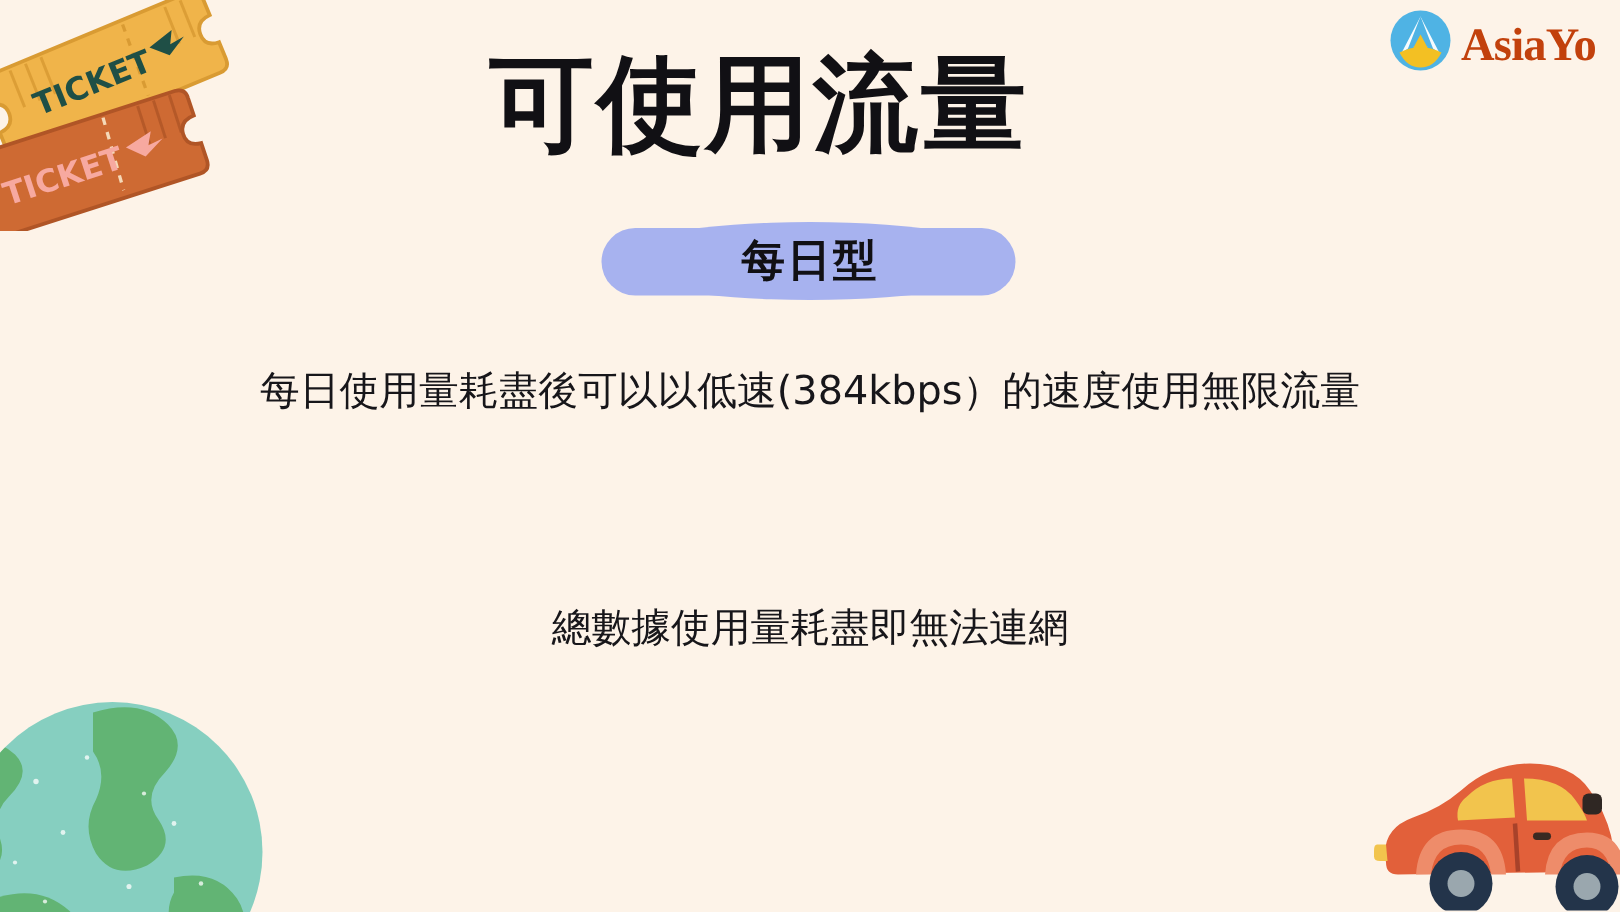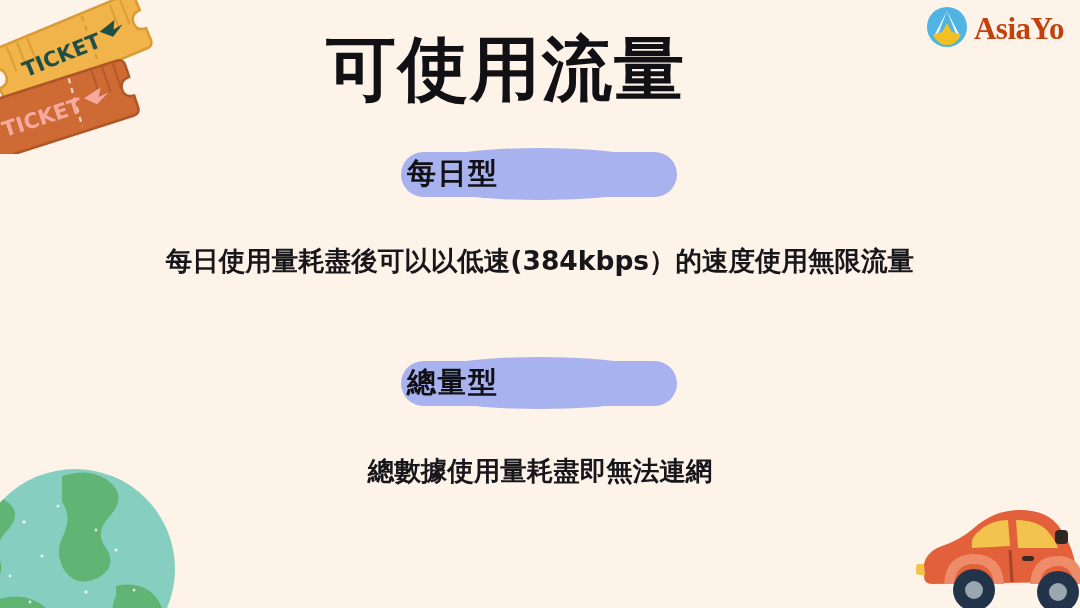--- a/index.html
+++ b/index.html
@@ -38,42 +38,42 @@
 
   
   .content {
     position:absolute; top:148px; left:0; width:1080px;
   }
   .block { width:100%; }
 
   .pill-row { display:flex; justify-content:center; }
   .pill {
     position:relative;
-    display:flex; align-items:center; justify-content:flex-start;
+    display:flex; align-items:center; justify-content:center;
     width:266px; height:52px;
     background:#A7B2EF;
     border-radius:50% / 46%;
     box-shadow:0 0 0 0 transparent;
   }
   .pill::before {
     content:""; position:absolute; left:-6px; right:-4px; top:4px; bottom:3px;
     background:#A7B2EF;
     border-radius:34px;
     z-index:0;
   }
   .pill-label {
     position:relative; z-index:1;
     font-size:29px; font-weight:900; color:#111014;
     letter-spacing:1.5px;
     font-family:"DejaVu Sans","Liberation Sans",sans-serif;
   }
 
   .body-line {
     text-align:center;
-    font-size:26.5px; font-weight:700; color:#17161A;
+    font-size:26.5px; font-weight:400; color:#17161A;
     letter-spacing:0px; line-height:1.25;
     font-family:"DejaVu Sans","Liberation Sans",sans-serif;
     white-space:nowrap;
   }
   .gap-a { height:44px; }
   .gap-b { height:39px; }
   .gap-c { height:44px; }
   .gap-d { height:41px; }
   .gap-e { height:45px; }
 
@@ -193,23 +193,18 @@
       <div class="gap-a"></div>
       <div class="body-line">每日使用量耗盡後可以以低速(384kbps）的速度使用無限流量</div>
     </div>
 
     <div class="gap-b"></div>
 
 
     <div class="gap-d"></div>
 
     <div class="block">
-      <div class="pill-row">
-        <div class="pill">
-          <span class="pill-label">總量型</span>
-        </div>
-      </div>
       <div class="gap-e"></div>
       <div class="body-line">總數據使用量耗盡即無法連網</div>
     </div>
 
   </div>
 </div>
 
 </body></html>

